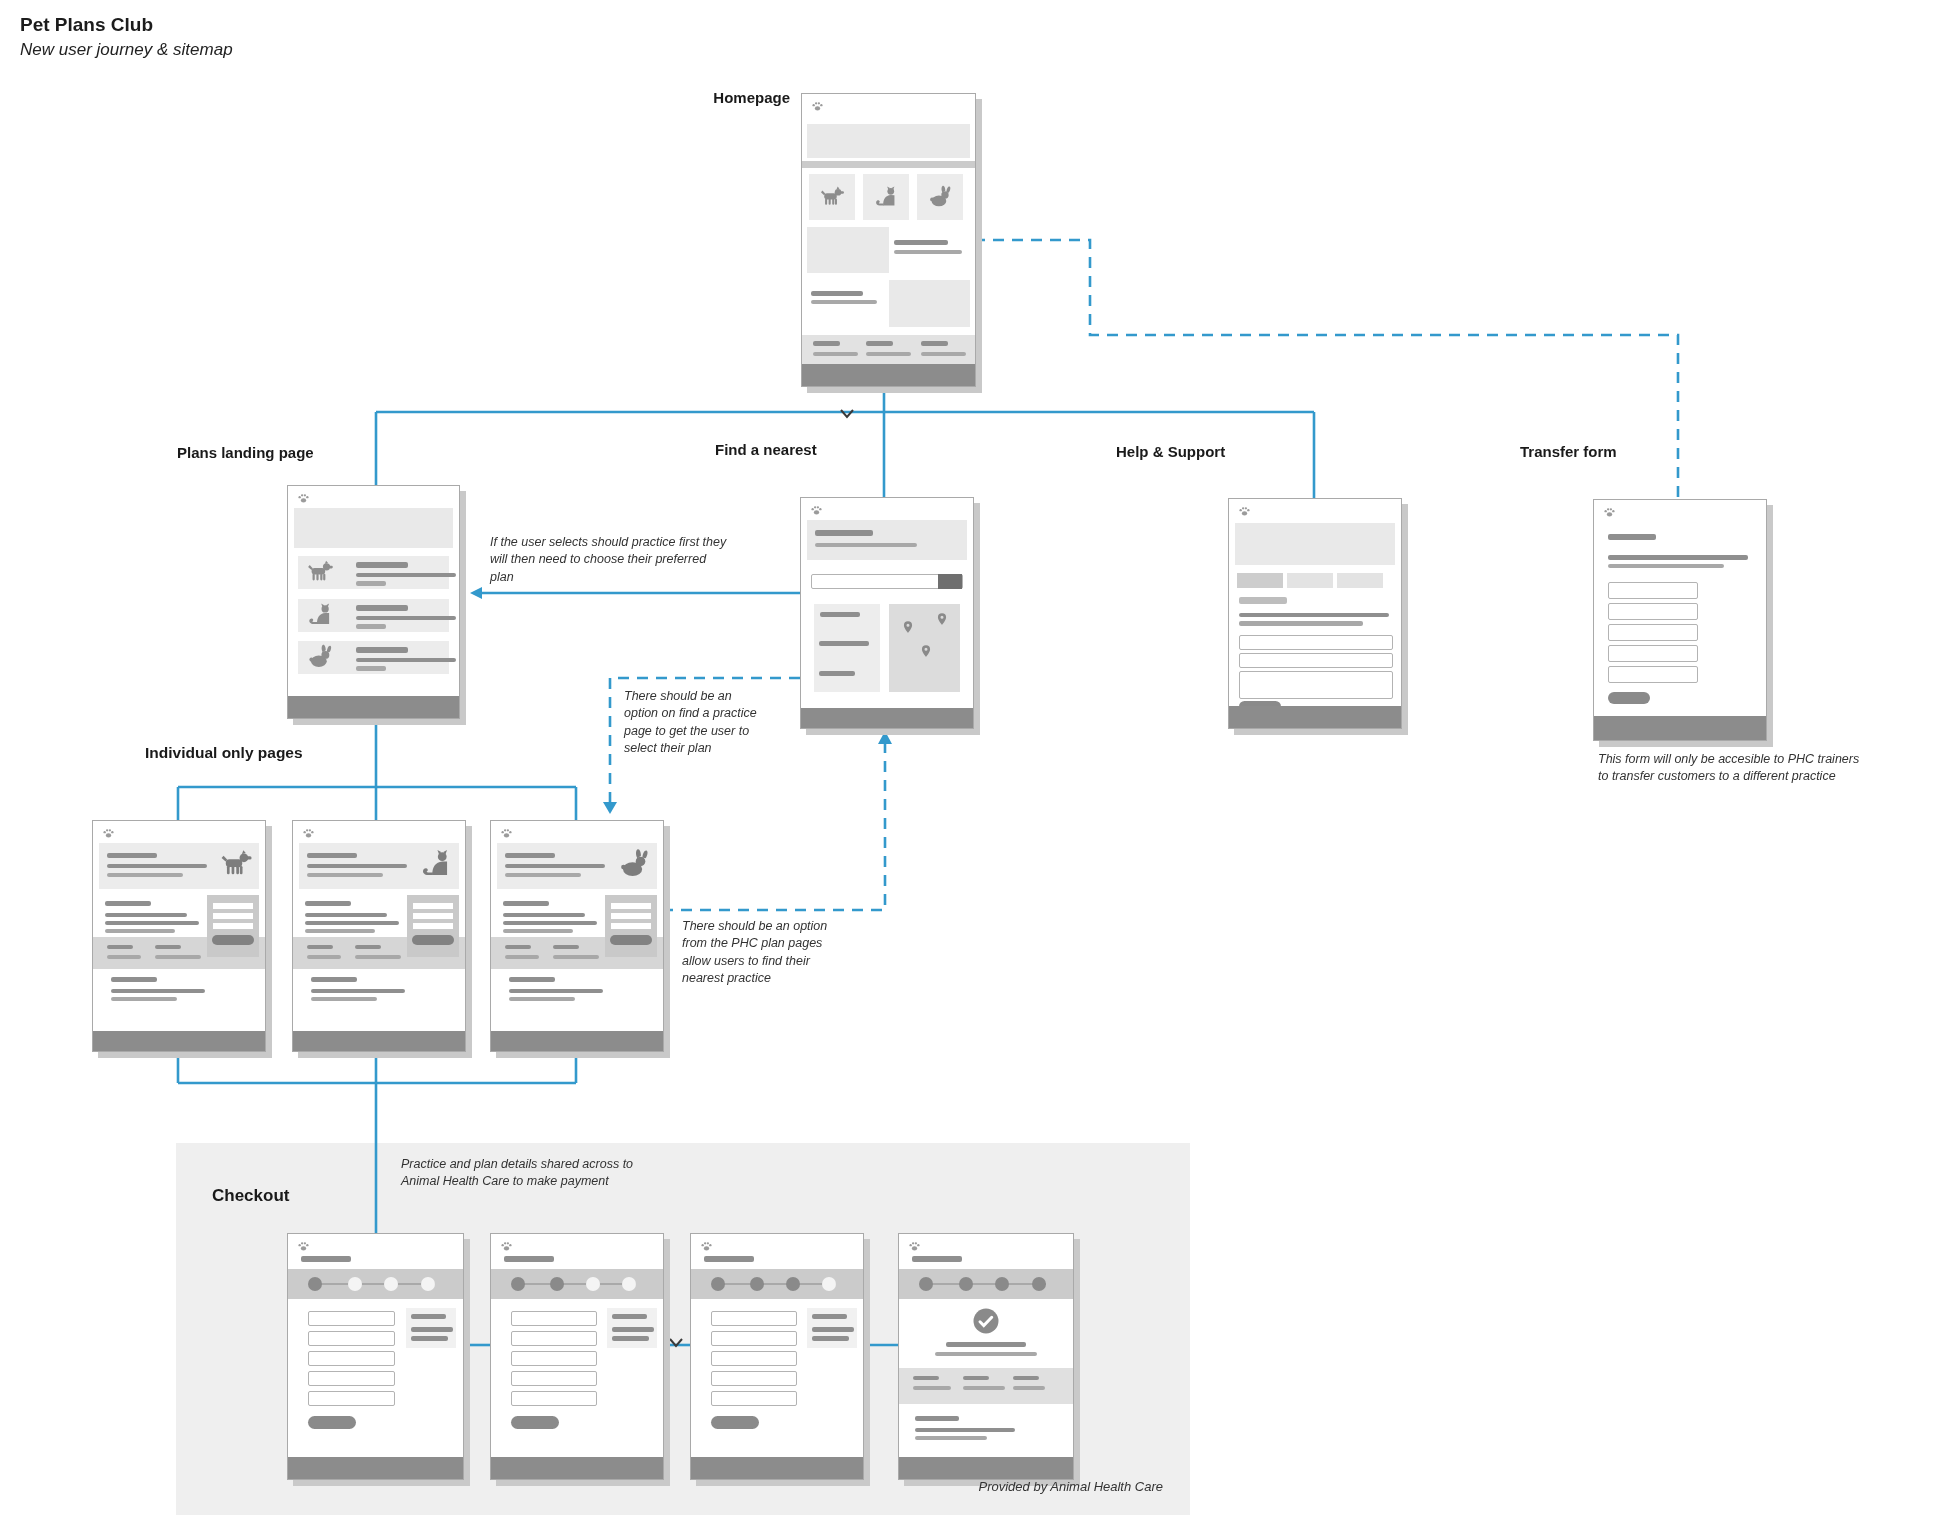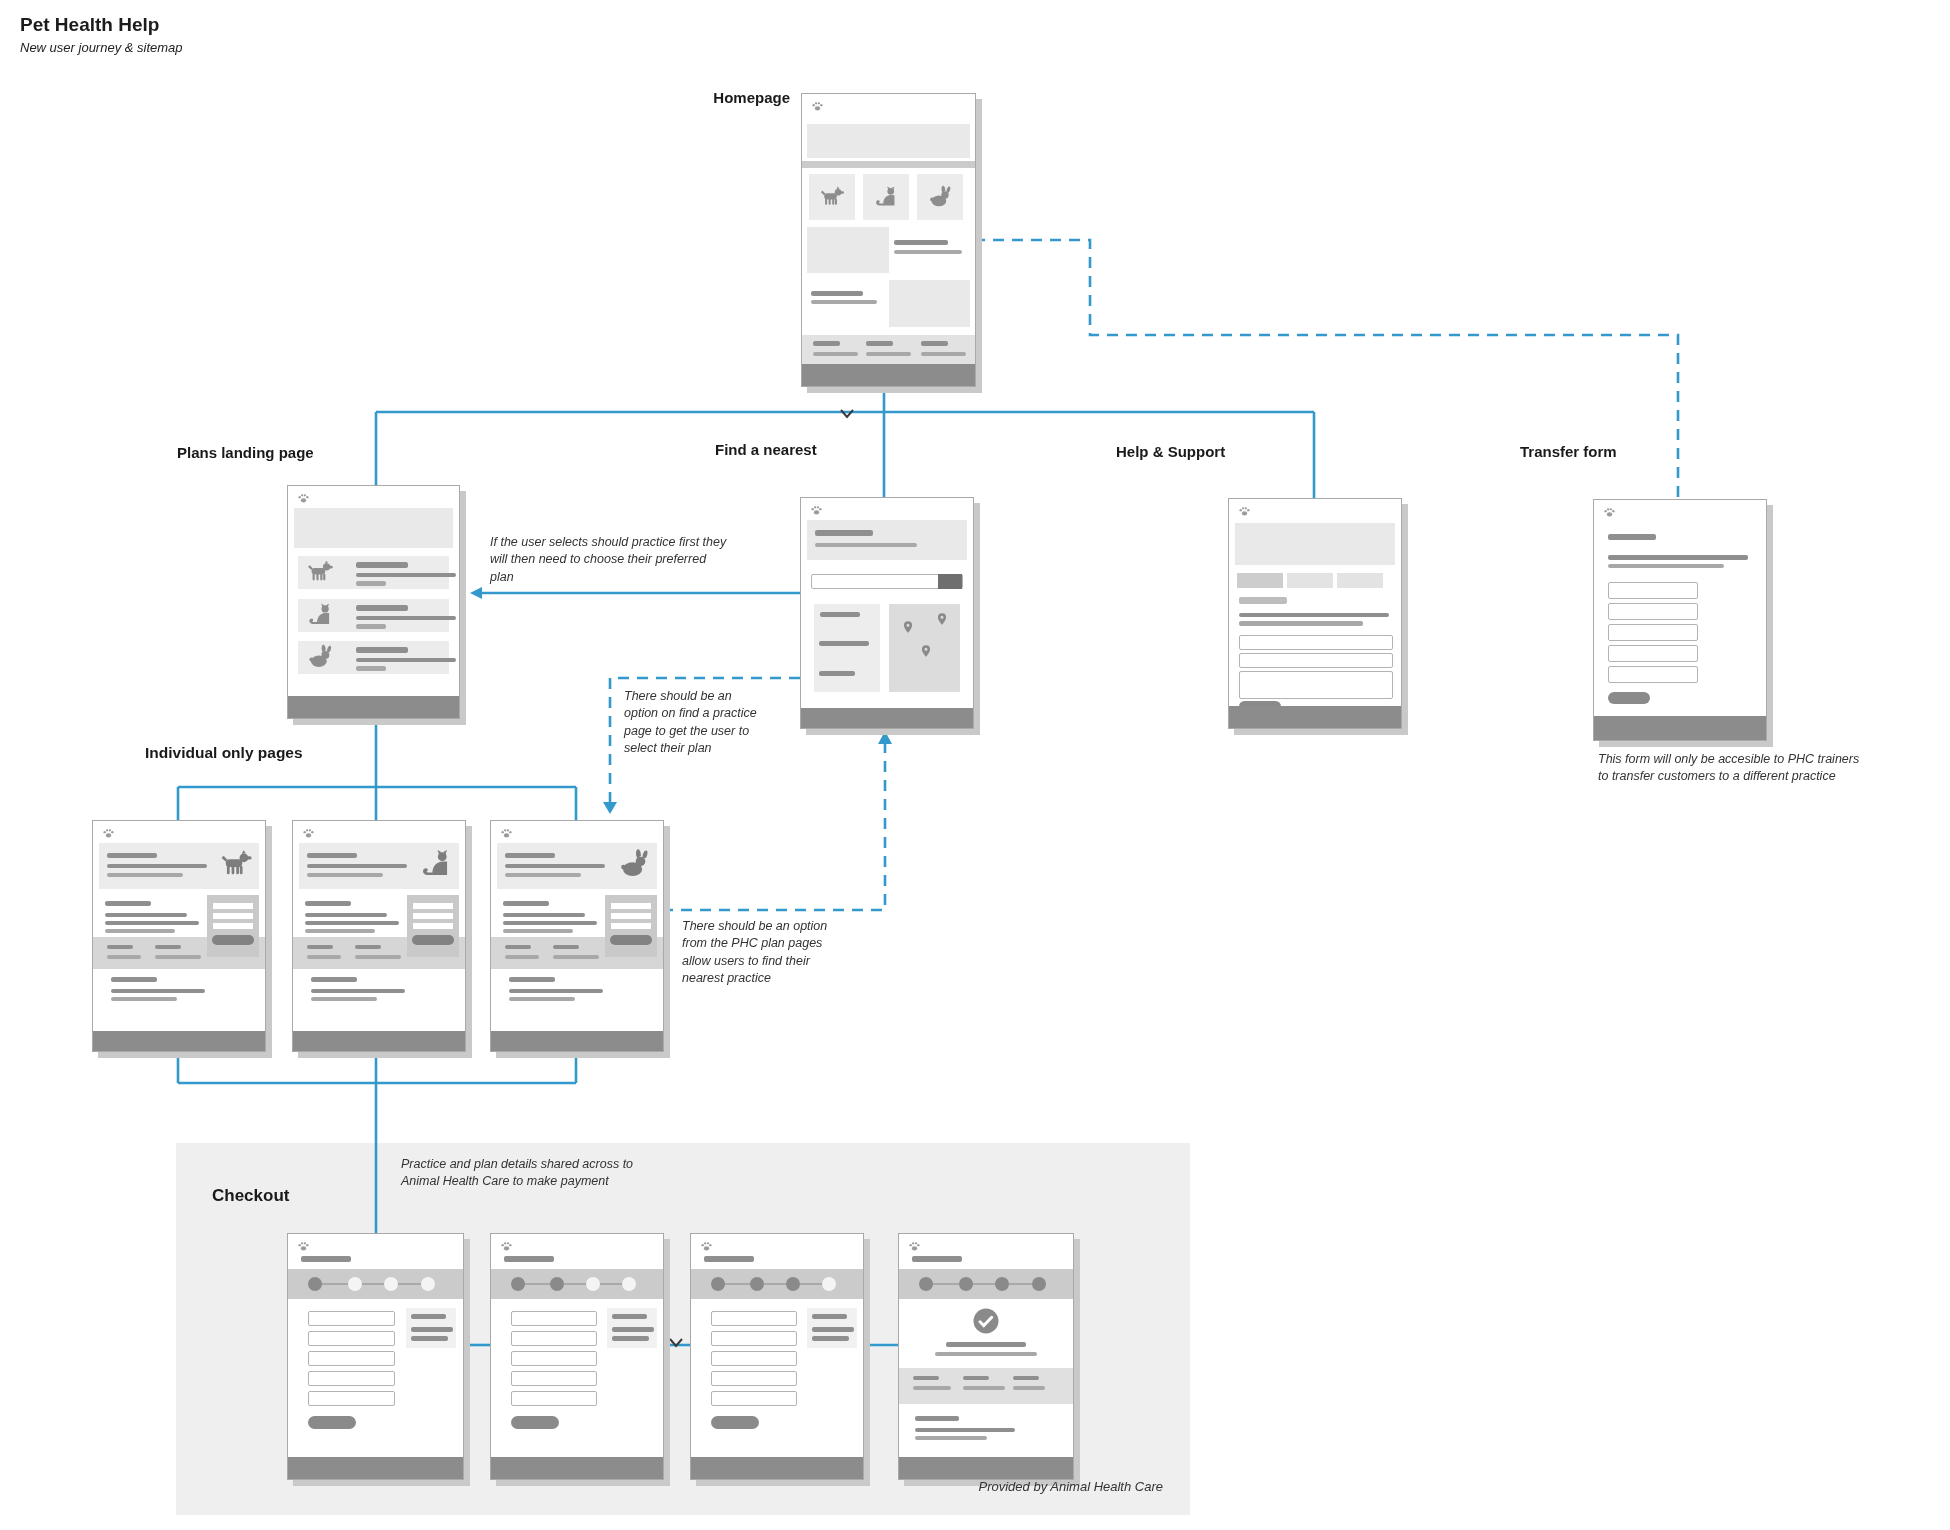--- a/index.html
+++ b/index.html
@@ -16,21 +16,21 @@
   .foot{position:absolute;left:0;right:0;bottom:0;background:#8c8c8c;}
   .logo{position:absolute;left:8px;top:5px;width:15px;height:14px;color:#9b9b9b;}
   .pet{position:absolute;color:#8d8d8d;}
   .dot{position:absolute;width:14px;height:14px;border-radius:50%;background:#f4f4f4;}
   .dot.on{background:#8a8a8a;}
   .steprail{position:absolute;height:2px;background:#a9a9a9;}
   
   .node-label{position:absolute;font-size:15px;font-weight:bold;color:#1a1a1a;z-index:4;}
   .ann{position:absolute;font-size:12.5px;font-style:italic;color:#333;line-height:1.38;white-space:pre-line;z-index:4;}
   .page-title{position:absolute;left:20px;top:14px;font-size:19px;font-weight:bold;}
-  .page-subtitle{position:absolute;left:20px;top:40px;font-size:13px;font-style:italic;color:#222;}
+  .page-subtitle{position:absolute;left:20px;top:40px;font-size:17px;font-style:italic;color:#222;}
   
   .legend{position:absolute;left:1253px;top:55px;width:375px;height:155px;background:#ededed;z-index:4;}
   .legend-title{position:absolute;left:38px;top:14px;font-size:16px;font-weight:bold;}
   .radio-row{position:absolute;left:38px;display:flex;align-items:center;gap:10px;cursor:pointer;}
   .radio{width:12px;height:12px;border-radius:50%;border:1.5px solid #8a8a8a;background:#fff;
          display:flex;align-items:center;justify-content:center;flex:0 0 auto;}
   .radio .rd{width:6px;height:6px;border-radius:50%;background:#6e6e6e;}
   .radio-label{font-size:13.5px;color:#222;}
   
   .panel{position:absolute;background:#efefef;z-index:1;}
@@ -80,21 +80,21 @@
         <circle cx="4.6" cy="14.2" r="1.7"></circle>
       </g>
       <path id="pin" fill="currentColor" d="M12 2a7 7 0 0 0-7 7c0 5.2 7 13 7 13s7-7.8 7-13a7 7 0 0 0-7-7zm0 9.6A2.6 2.6 0 1 1 12 6.4a2.6 2.6 0 0 1 0 5.2z"></path>
       <g id="checkc">
         <circle cx="12" cy="12" r="10" fill="currentColor"></circle>
         <path d="M7.2 12.6l3 3 6.4-6.6" stroke="#fff" stroke-width="2.4" fill="none" stroke-linecap="round"></path>
       </g>
     </defs>
   </svg>
 
-  <div class="page-title">Pet Health Help</div>
+  <div class="page-title">Pet Plans Club</div>
   <div class="page-subtitle">New user journey &amp; sitemap</div>
 
 
   <div class="panel" style="left:176px;top:1143px;width:1014px;height:372px"></div>
 
   <svg class="connectors" width="1950" height="1530" viewBox="0 0 1950 1530">
 
     <path d="M884 385 V497"></path>
     <path d="M376 412 H1314"></path>
     <path d="M376 412 V485"></path>

